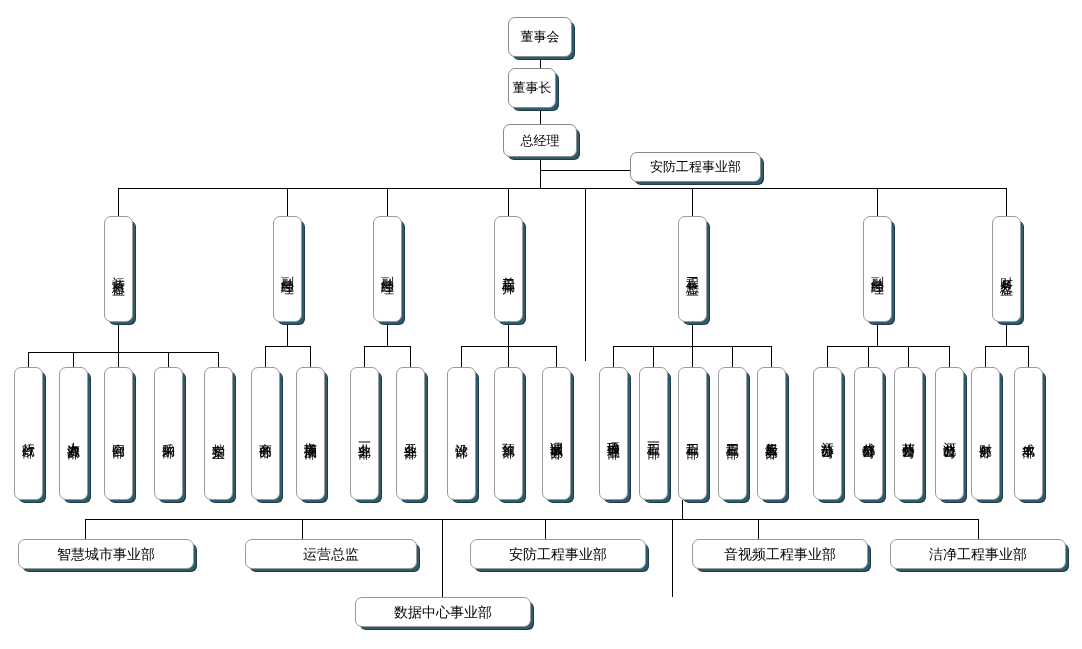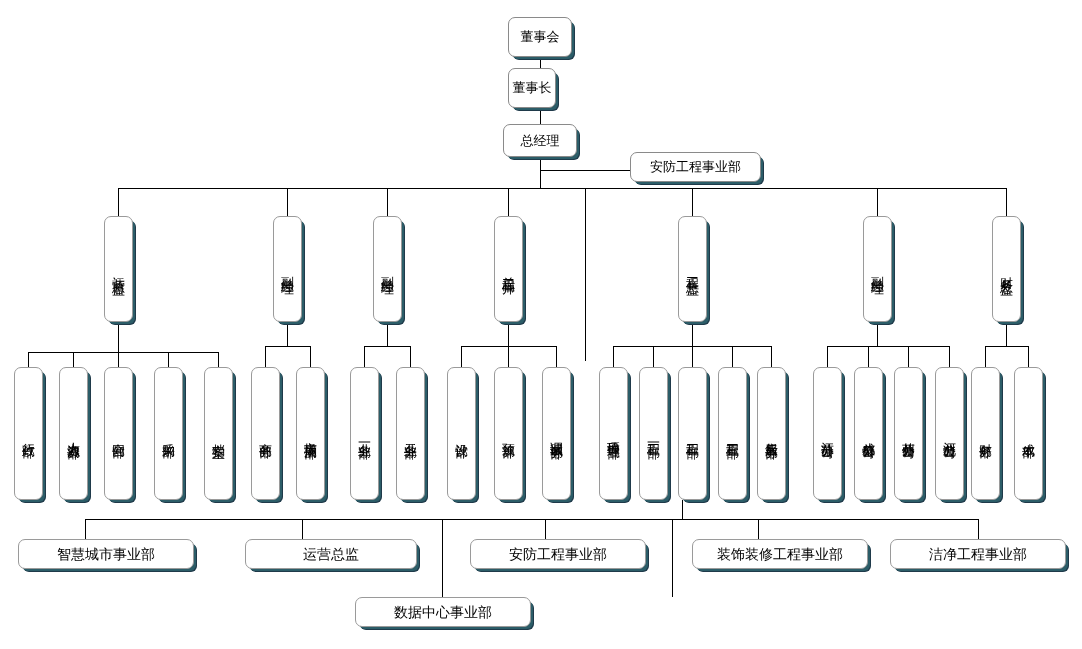--- a/index.html
+++ b/index.html
@@ -269,21 +269,21 @@
   <div class="box unit" style="left:18px;top:539px;width:176px;height:30px;">
     <span class="lbl-h">智慧城市事业部</span>
   </div>
   <div class="box unit" style="left:245px;top:539px;width:172px;height:30px;">
     <span class="lbl-h">运营总监</span>
   </div>
   <div class="box unit" style="left:470px;top:539px;width:176px;height:30px;">
     <span class="lbl-h">安防工程事业部</span>
   </div>
   <div class="box unit" style="left:692px;top:539px;width:176px;height:30px;">
-    <span class="lbl-h">装饰装修工程事业部</span>
+    <span class="lbl-h">音视频工程事业部</span>
   </div>
   <div class="box unit" style="left:355px;top:597px;width:176px;height:30px;">
     <span class="lbl-h">数据中心事业部</span>
   </div>
   <div class="box unit" style="left:890px;top:539px;width:176px;height:30px;">
     <span class="lbl-h">洁净工程事业部</span>
   </div>
 
 </div>
 

